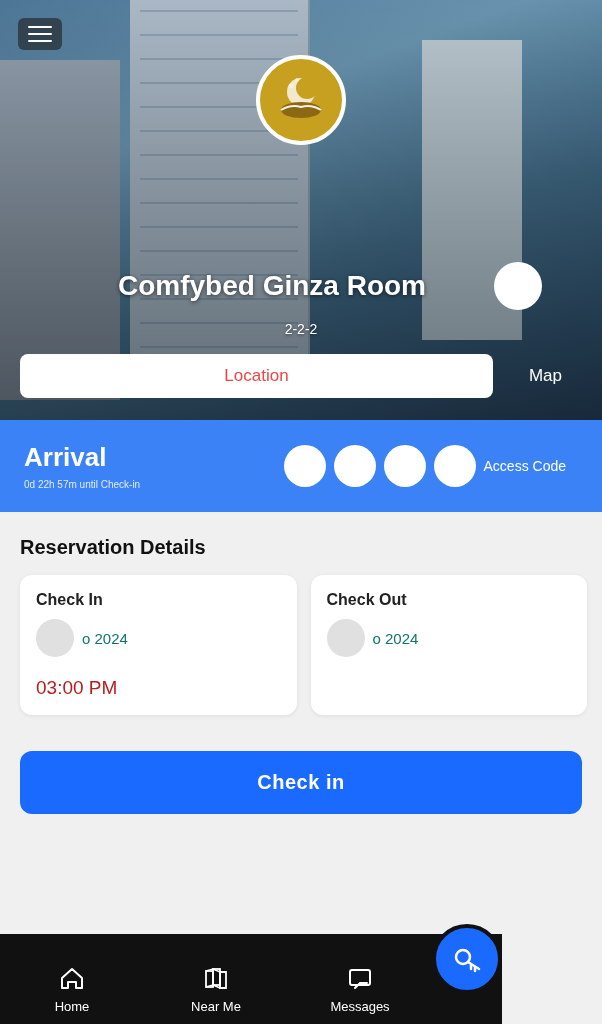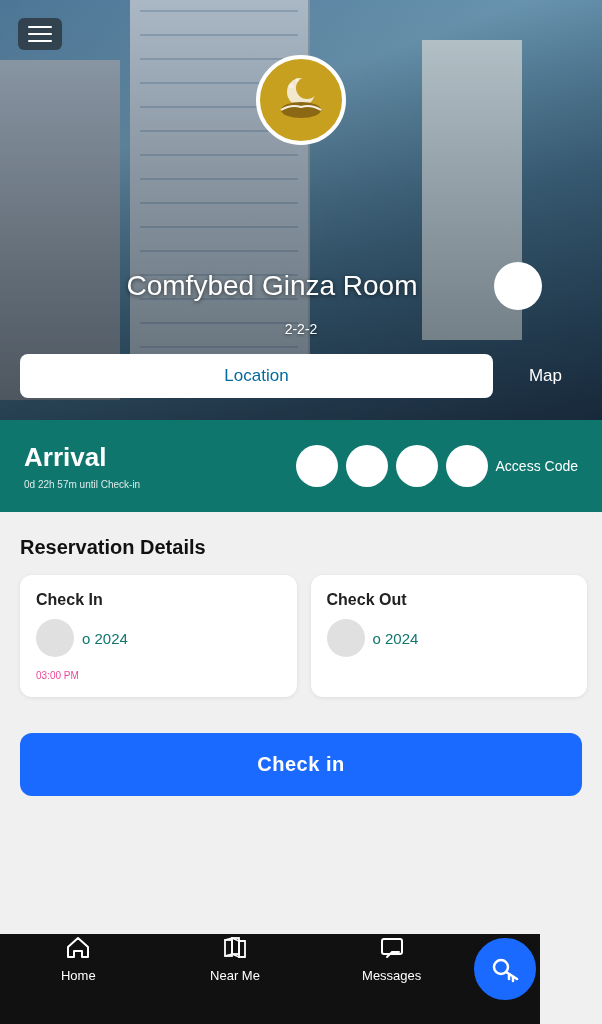--- a/index.html
+++ b/index.html
@@ -131,21 +131,21 @@
     
     .hotel-name {
       position: absolute;
       bottom: 110px;
       left: 0;
       right: 0;
       z-index: 10;
       text-align: center;
       color: white;
       font-size: 28px;
-      font-weight: 400;
+      font-weight: 700;
       text-shadow: 0 1px 4px rgba(0,0,0,0.6);
       padding: 0 60px;
       display: flex;
       align-items: center;
       justify-content: flex-start;
       gap: 10px;
     }
     .hotel-name-text {
       flex: 1;
       text-align: center;
@@ -182,38 +182,38 @@
       gap: 16px;
       align-items: center;
     }
     .location-btn {
       background: white;
       border: none;
       border-radius: 8px;
       padding: 12px 32px;
       font-size: 17px;
       font-weight: 500;
-      color: #0369a1;
+      color: #ef4444;
       cursor: pointer;
       flex: 1;
     }
     .map-btn {
       background: none;
       border: none;
       color: white;
       font-size: 17px;
       font-weight: 500;
       cursor: pointer;
       padding: 12px 20px;
     }
 
     
     .arrival-section {
-      background: #0f766e;
-      padding: 22px 24px 22px 24px;
+      background: #3b82f6;
+      padding: 22px 36px 22px 24px;
       display: flex;
       align-items: center;
       justify-content: space-between;
     }
     .arrival-left {}
     .arrival-title {
       color: white;
       font-size: 26px;
       font-weight: 700;
       margin-bottom: 6px;
@@ -282,23 +282,23 @@
       height: 38px;
       border-radius: 50%;
       background: #e0e0e0;
       flex-shrink: 0;
     }
     .date-text {
       font-size: 15px;
       color: #0f766e;
     }
     .time-text {
-      font-size: 10px;
-      color: #ec4899;
-      margin-top: 13px;
+      font-size: 19px;
+      color: #b91c1c;
+      margin-top: 20px;
     }
 
     
     .checkin-section {
       padding: 16px 20px 20px 20px;
       background: #f0f0f0;
     }
     .checkin-btn {
       width: 100%;
       background: #1a6aff;
@@ -310,25 +310,25 @@
       font-weight: 700;
       cursor: pointer;
       letter-spacing: 0.5px;
     }
 
     
     .bottom-nav {
       position: fixed;
       bottom: 0;
       left: 0;
-      width: 540px;
+      width: 502px;
       height: 90px;
       background: #111;
       display: flex;
-      align-items: flex-start;
+      align-items: flex-end;
       justify-content: space-around;
       padding-bottom: 10px;
     }
     .nav-item {
       display: flex;
       flex-direction: column;
       align-items: center;
       gap: 6px;
       cursor: pointer;
       color: white;

